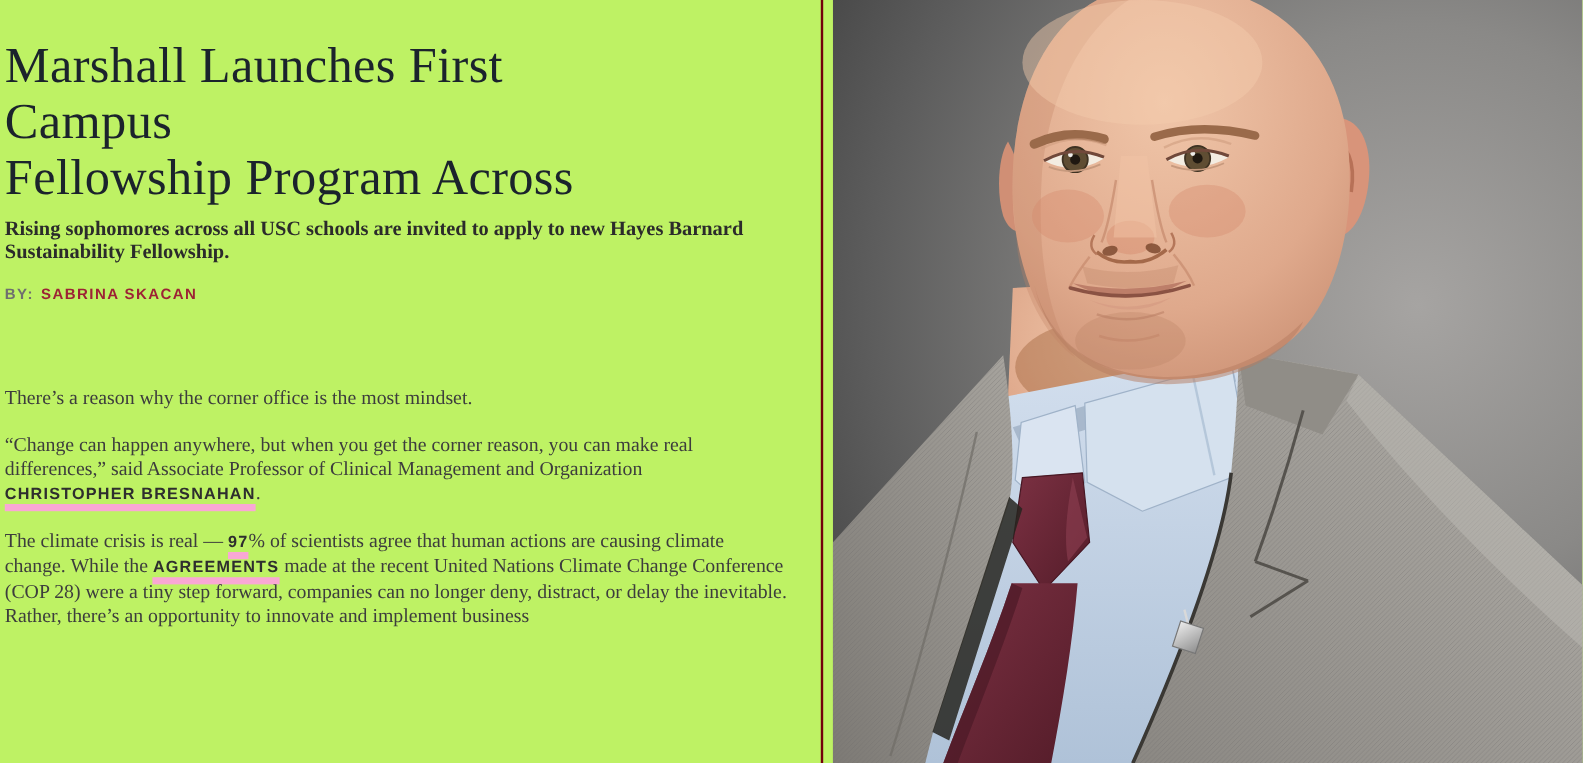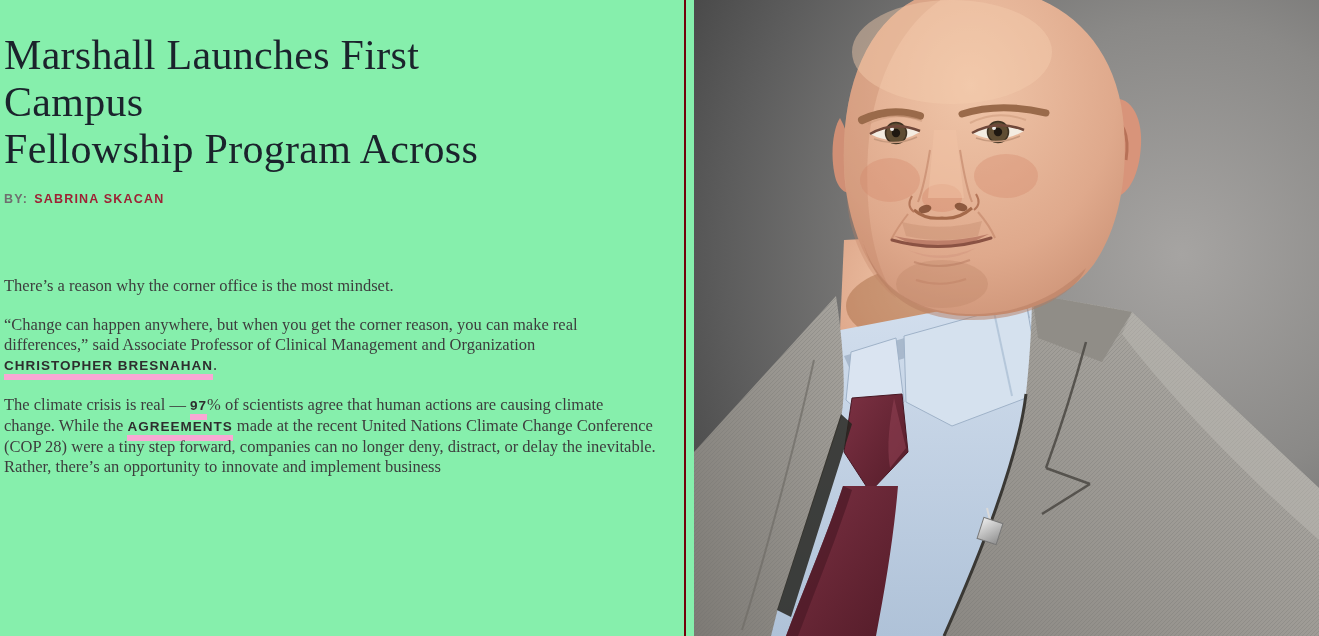--- a/index.html
+++ b/index.html
@@ -1,17 +1,17 @@
 <!DOCTYPE html>
 <html><head>
 <meta charset="utf-8">
 <style>
   * { margin:0; padding:0; box-sizing:border-box; }
   html,body { background:#ffffff; }
-  .page { position:relative; width:1319px; height:636px; background:#86efac; overflow:hidden;
+  .page { position:relative; width:1319px; height:636px; background:#bef264; overflow:hidden;
           font-family:"Liberation Serif", serif; }
 
   
   .article { position:absolute; left:0; top:0; width:684px; height:636px; padding:32px 26px 0 4px; overflow:hidden; }
 
   .headline { font-family:"Liberation Serif", serif; font-weight:400; color:#1B232C;
               font-size:42px; line-height:47px; letter-spacing:0.3px; }
   .headline span { display:block; }
 
   .subtitle { margin-top:9px; max-width:640px; font-size:17px; line-height:18.5px;
@@ -42,20 +42,21 @@
 
 <div class="page">
 
   <article class="article">
     <h1 class="headline">
       <span>Marshall Launches First</span>
       <span>Campus</span>
       <span>Fellowship Program Across</span>
     </h1>
 
+    <p class="subtitle">Rising sophomores across all USC schools are invited to apply to new Hayes Barnard Sustainability Fellowship.</p>
 
     <div class="byline">
       <span class="by-label">BY:</span><span class="author">SABRINA SKACAN</span>
     </div>
 
     <div class="body-copy">
       <p><span>There’s a reason why the corner office is the most mindset.</span></p>
       <p><span>“Change can happen anywhere, but when you get the corner reason, you can make real differences,” said Associate Professor of Clinical Management and Organization </span><span class="run-link">CHRISTOPHER BRESNAHAN</span><span>.</span></p>
       <p><span>The climate crisis is real — </span><span class="run-link">97</span><span>% of scientists agree that human actions are causing climate change. While the </span><span class="run-link">AGREEMENTS</span><span> made at the recent United Nations Climate Change Conference (COP 28) were a tiny step forward, companies can no longer deny, distract, or delay the inevitable. Rather, there’s an opportunity to innovate and implement business</span></p>
     </div>

